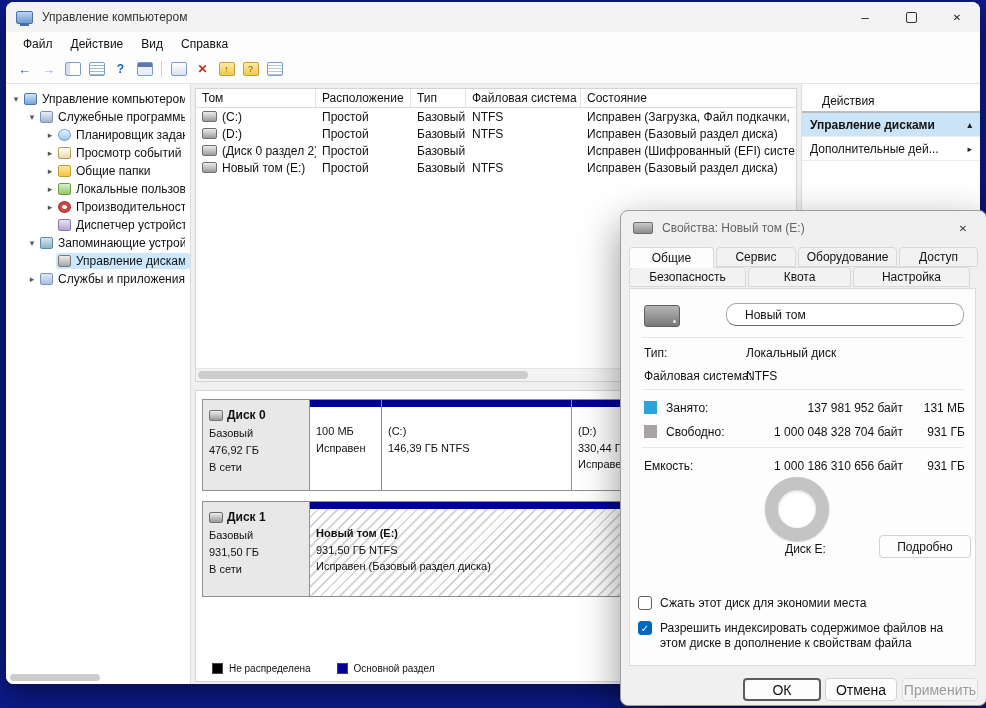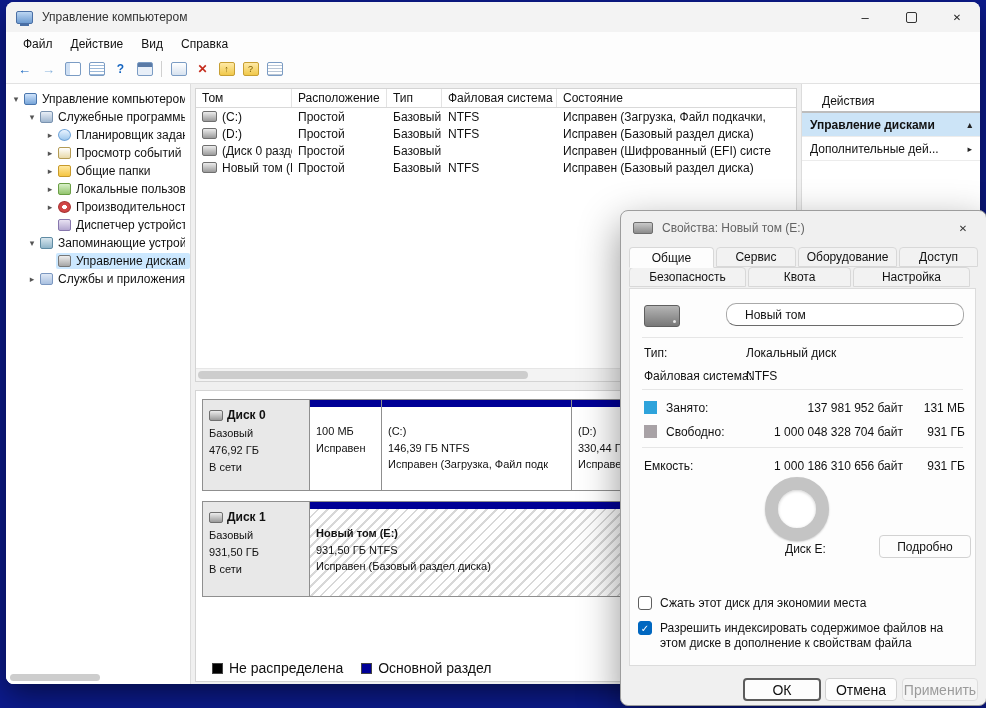--- a/index.html
+++ b/index.html
@@ -66,42 +66,42 @@
   .i-services{background:linear-gradient(#dfe8f5,#a8c0e0);border:1px solid #7b97c0}
   .tlabel{overflow:hidden;text-overflow:clip;white-space:nowrap}
   .tree-hscroll{position:absolute;left:2px;right:2px;bottom:1px;height:11px;background:#fff}
   .tree-hscroll .thumb{position:absolute;left:2px;top:2px;width:90px;height:7px;background:#cdcdcd;border-radius:4px}
 
   
   .center-pane{flex:1;min-width:0;display:flex;flex-direction:column;padding:4px 4px 2px 4px;box-sizing:border-box;gap:8px}
   .volumes{height:294px;flex:0 0 auto;background:#fff;border:1px solid #d4d4d4;box-sizing:border-box;display:flex;flex-direction:column;overflow:hidden}
   .vh{display:flex;height:18px;align-items:stretch;border-bottom:1px solid #d9d9d9;font-size:12px;flex:0 0 auto}
   .vh .c{display:flex;align-items:center;padding:0 6px;box-sizing:border-box;border-right:1px solid #e3e3e3;white-space:nowrap;overflow:hidden}
-  .c1{width:96px;flex:0 0 auto}.c2{width:95px;flex:0 0 auto}.c3{width:55px;flex:0 0 auto}.c4{width:115px;flex:0 0 auto}.c5{flex:1;border-right:none!important}
+  .c1{width:120px;flex:0 0 auto}.c2{width:95px;flex:0 0 auto}.c3{width:55px;flex:0 0 auto}.c4{width:115px;flex:0 0 auto}.c5{flex:1;border-right:none!important}
   .vr{display:flex;height:17px;align-items:center;font-size:12px;flex:0 0 auto}
   .vr .c{padding:0 6px;box-sizing:border-box;white-space:nowrap;overflow:hidden}
   .vol-ic{display:inline-block;width:13px;height:9px;background:linear-gradient(#ececec,#9a9a9a);border:1px solid #6f6f6f;border-radius:2px;margin-right:5px;flex:0 0 auto}
   .vol-hscroll{margin-top:auto;height:12px;background:#f3f3f3;border-top:1px solid #e6e6e6;position:relative;flex:0 0 auto}
   .vol-hscroll .thumb{position:absolute;left:2px;top:2px;height:8px;width:55%;background:#cdcdcd;border-radius:4px}
 
   .graph{flex:1;background:#fff;border:1px solid #d4d4d4;box-sizing:border-box;display:flex;flex-direction:column;padding:8px 6px 0 6px;min-height:0}
   .disk-row{display:flex;flex:0 0 auto}
   .dr0{height:92px}.dr1{height:96px;margin-top:10px}
   .disk-hdr{width:108px;flex:0 0 auto;background:#e8e8e8;border:1px solid #8f8f8f;box-sizing:border-box;padding:6px 6px;font-size:11px;line-height:1.55}
   .dname{font-weight:bold;font-size:12px;display:flex;align-items:center;gap:4px}
   .disk-ic{display:inline-block;width:12px;height:9px;background:linear-gradient(#ececec,#9a9a9a);border:1px solid #6f6f6f;border-radius:2px}
   .parts{flex:1;display:flex;min-width:0;border:1px solid #8f8f8f;border-left:none;box-sizing:border-box}
   .part{display:flex;flex-direction:column;min-width:0;background:#fff;border-right:1px solid #8f8f8f;box-sizing:border-box}
   .part:last-child{border-right:none}
   .pw1{width:72px;flex:0 0 auto}.pw2{width:190px;flex:0 0 auto}.pw3{flex:1}.pwfull{flex:1}
   .pstripe{height:7px;background:#000096;flex:0 0 auto}
   .pbody{flex:1;padding:16px 6px;font-size:11px;line-height:1.5;white-space:nowrap;overflow:hidden}
   .part.selected .pbody{background:repeating-linear-gradient(135deg,#ffffff 0 5px,#d8d8d8 5px 7px)}
   .pline-b{font-weight:bold}
-  .legend{margin-top:auto;height:26px;display:flex;gap:18px;padding-left:10px;font-size:14px;flex:0 0 auto}
+  .legend{margin-top:auto;height:26px;display:flex;gap:26px;padding-left:10px;font-size:10px;flex:0 0 auto}
   .lg{display:flex;align-items:center;gap:6px}
   .sw{width:11px;height:11px;border:1px solid #444;box-sizing:border-box}
 
   
   .actions{width:179px;flex:0 0 auto;background:#fff;border-left:1px solid #dcdcdc;box-sizing:border-box;font-size:12px;padding-top:6px}
   .actions-hdr{height:21px;display:flex;align-items:center;padding:0 20px;font-weight:normal;border-bottom:2px solid #bdbdbd}
   .action-item{height:23px;display:flex;align-items:center;padding:0 8px;border-bottom:1px solid #ececec}
   .action-item.selected{background:#cce4f7;font-weight:bold}
   .a-chev{margin-left:auto;font-size:9px;color:#222}
   .a-up::before{content:"\25B4"}
@@ -361,21 +361,20 @@
                 <div class="pbody">
                   <div>100 МБ</div>
                   <div>Исправен</div>
                 </div>
               </div>
               <div class="part pw2">
                 <div class="pstripe"></div>
                 <div class="pbody">
                   <div>(C:)</div>
                   <div>146,39 ГБ NTFS</div>
-                  <div>Исправен (Загрузка, Файл подк</div>
                 </div>
               </div>
               <div class="part pw3">
                 <div class="pstripe"></div>
                 <div class="pbody">
                   <div>(D:)</div>
                   <div>330,44 ГБ</div>
                   <div>Исправе</div>
                 </div>
               </div>

